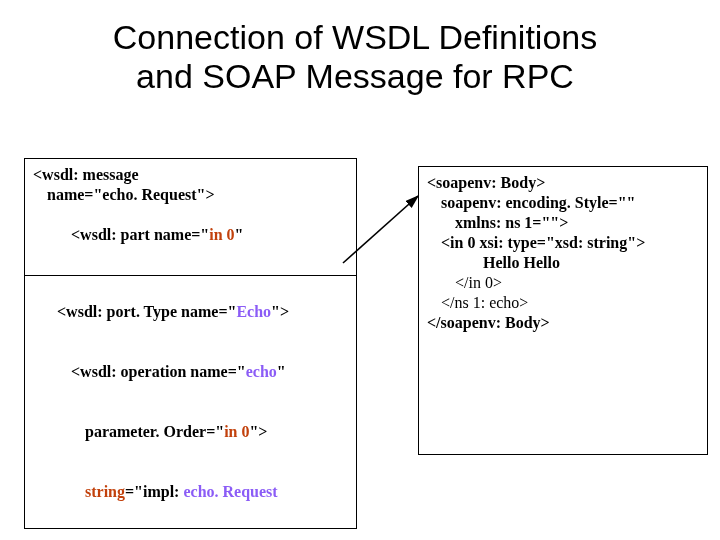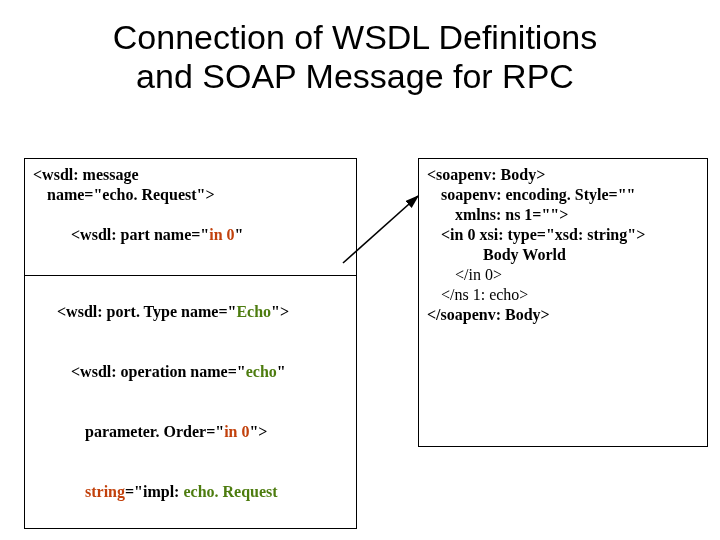--- a/index.html
+++ b/index.html
@@ -37,21 +37,21 @@
     line-height: 1.25;
     font-weight: 700;
   }
   .box .line { white-space: pre; }
   .box .i1 { padding-left: 14px; }
   .box .i2 { padding-left: 28px; }
   .box .i3 { padding-left: 60px; }
   .box .i4 { padding-left: 56px; }
   .box .normal { font-weight: 400; }
   .hl-green { color: #c2410c; }
-  .hl-red   { color: #4d7c0f; }
+  .hl-red   { color: #8b5cf6; }
   svg.connectors {
     position: absolute;
     top: 0; left: 0;
     width: 720px; height: 540px;
     pointer-events: none;
   }
 </style>
 </head>
 <body>
 
@@ -81,26 +81,26 @@
     </div>
     <div class="line i2">
       <span>parameter. Order="</span><span class="hl-green">in 0</span><span>"&gt;</span>
     </div>
     <div class="line i2">
       <span class="hl-green">string</span><span>="impl: </span><span class="hl-red">echo. Request</span>
     </div>
 
   </div>
 
-  <div class="box" style="left:418px; top:158px; width:272px; height:275px;">
+  <div class="box" style="left:418px; top:166px; width:272px; height:275px;">
     <div class="line">&lt;soapenv: Body&gt;</div>
     <div class="line i1">soapenv: encoding. Style=""</div>
     <div class="line i2">xmlns: ns 1=""&gt;</div>
     <div class="line i1">&lt;in 0 xsi: type="xsd: string"&gt;</div>
-    <div class="line i4">Body World</div>
+    <div class="line i4">Hello Hello</div>
     <div class="line i2 normal">&lt;/in 0&gt;</div>
     <div class="line i1 normal">&lt;/ns 1: echo&gt;</div>
     <div class="line">&lt;/soapenv: Body&gt;</div>
   </div>
 
   <svg class="connectors">
     <defs>
       <marker id="arrowhead" markerWidth="10" markerHeight="10" refX="8" refY="3" orient="auto">
         <path d="M0,0 L9,3 L0,6 Z" fill="#000"></path>
       </marker>

